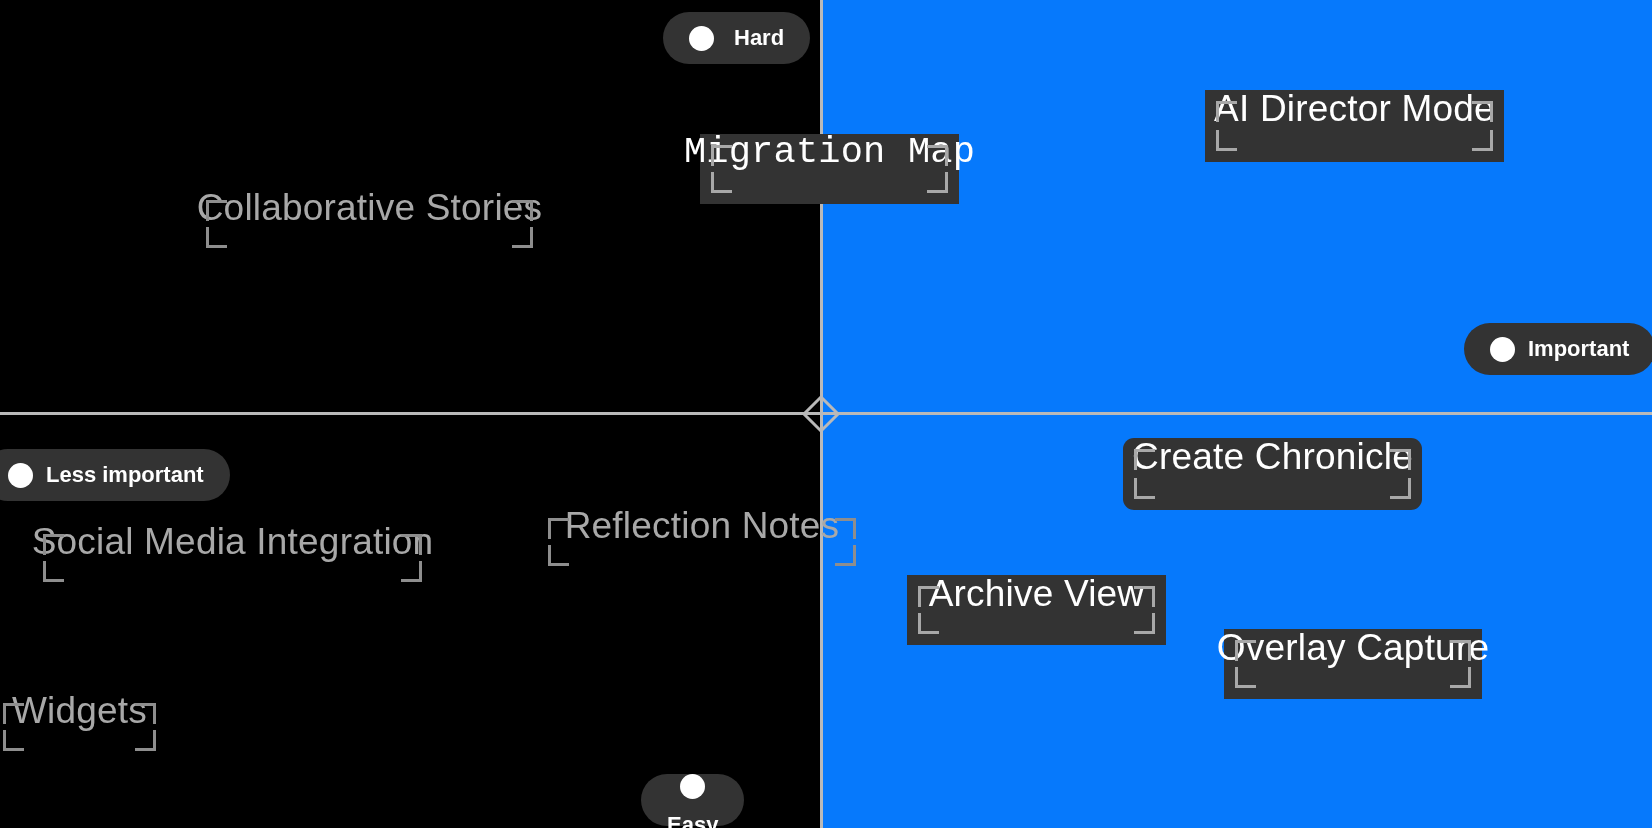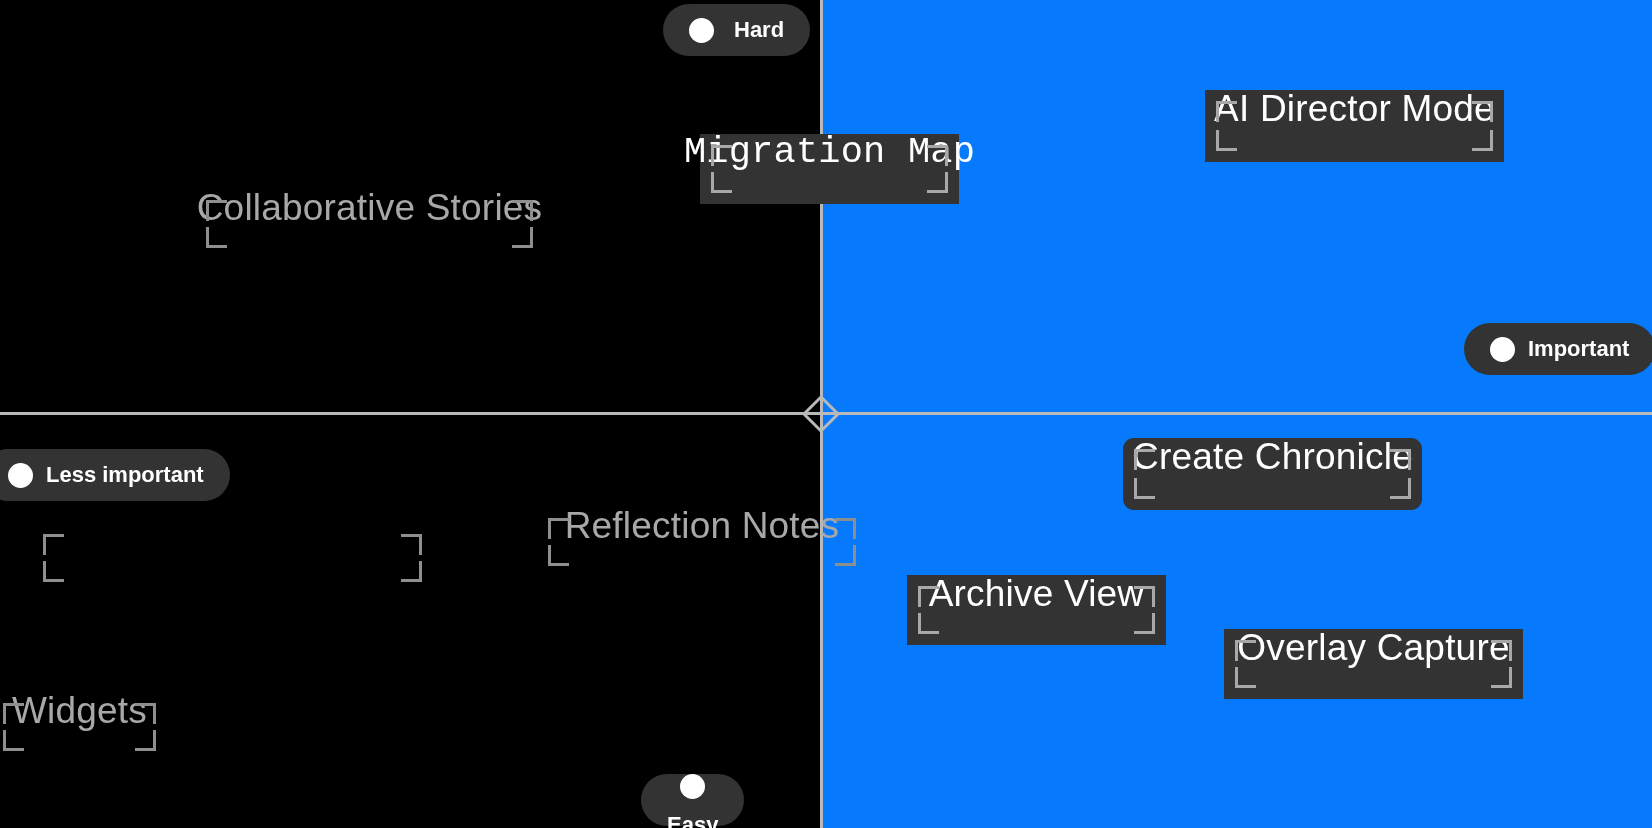--- a/index.html
+++ b/index.html
@@ -71,21 +71,21 @@
     white-space: nowrap;
     box-sizing: border-box;
   }
   .pill .dot {
     width: 25px;
     height: 25px;
     border-radius: 50%;
     background: #ffffff;
     flex: 0 0 auto;
   }
-  .pill-hard      { left: 663px;  top: 4px; gap: 20px; }
+  .pill-hard      { left: 663px;  top: 12px; gap: 20px; }
   .pill-easy      { left: 641px;  top: 774px; flex-direction: column; }
   .pill-less      { left: -18px;  top: 449px; }
   .pill-important { left: 1464px; top: 323px; }
 
   
   .item {
     position: absolute;
     display: flex;
     justify-content: center;
     box-sizing: border-box;
@@ -188,39 +188,40 @@
     <span class="corner c-bl"></span>
     <span class="corner c-br"></span>
     <span class="label">Create Chronicle</span>
   </div>
 
   <div class="item plain" style="left:32px; top:523px; width:401px; height:70px;">
     <span class="corner c-tl"></span>
     <span class="corner c-tr"></span>
     <span class="corner c-bl"></span>
     <span class="corner c-br"></span>
+    <span class="label">Social Media Integration</span>
   </div>
 
   <div class="item plain" style="left:537px; top:507px; width:330px; height:70px;">
     <span class="corner c-tl"></span>
     <span class="corner c-tr"></span>
     <span class="corner c-bl"></span>
     <span class="corner c-br"></span>
     <span class="label">Reflection Notes</span>
   </div>
 
   <div class="item selected" style="left:893px; top:575px; width:259px; height:70px;margin-left:14px;">
     <span class="corner c-tl"></span>
     <span class="corner c-tr"></span>
     <span class="corner c-bl"></span>
     <span class="corner c-br"></span>
     <span class="label">Archive View</span>
   </div>
 
-  <div class="item selected" style="left:1224px; top:629px; width:299px; height:70px;">
+  <div class="item selected" style="left:1224px; top:629px; width:258px; height:70px;">
     <span class="corner c-tl"></span>
     <span class="corner c-tr"></span>
     <span class="corner c-bl"></span>
     <span class="corner c-br"></span>
     <span class="label">Overlay Capture</span>
   </div>
 
   <div class="item plain" style="left:-8px; top:692px; width:175px; height:70px;">
     <span class="corner c-tl"></span>
     <span class="corner c-tr"></span>

